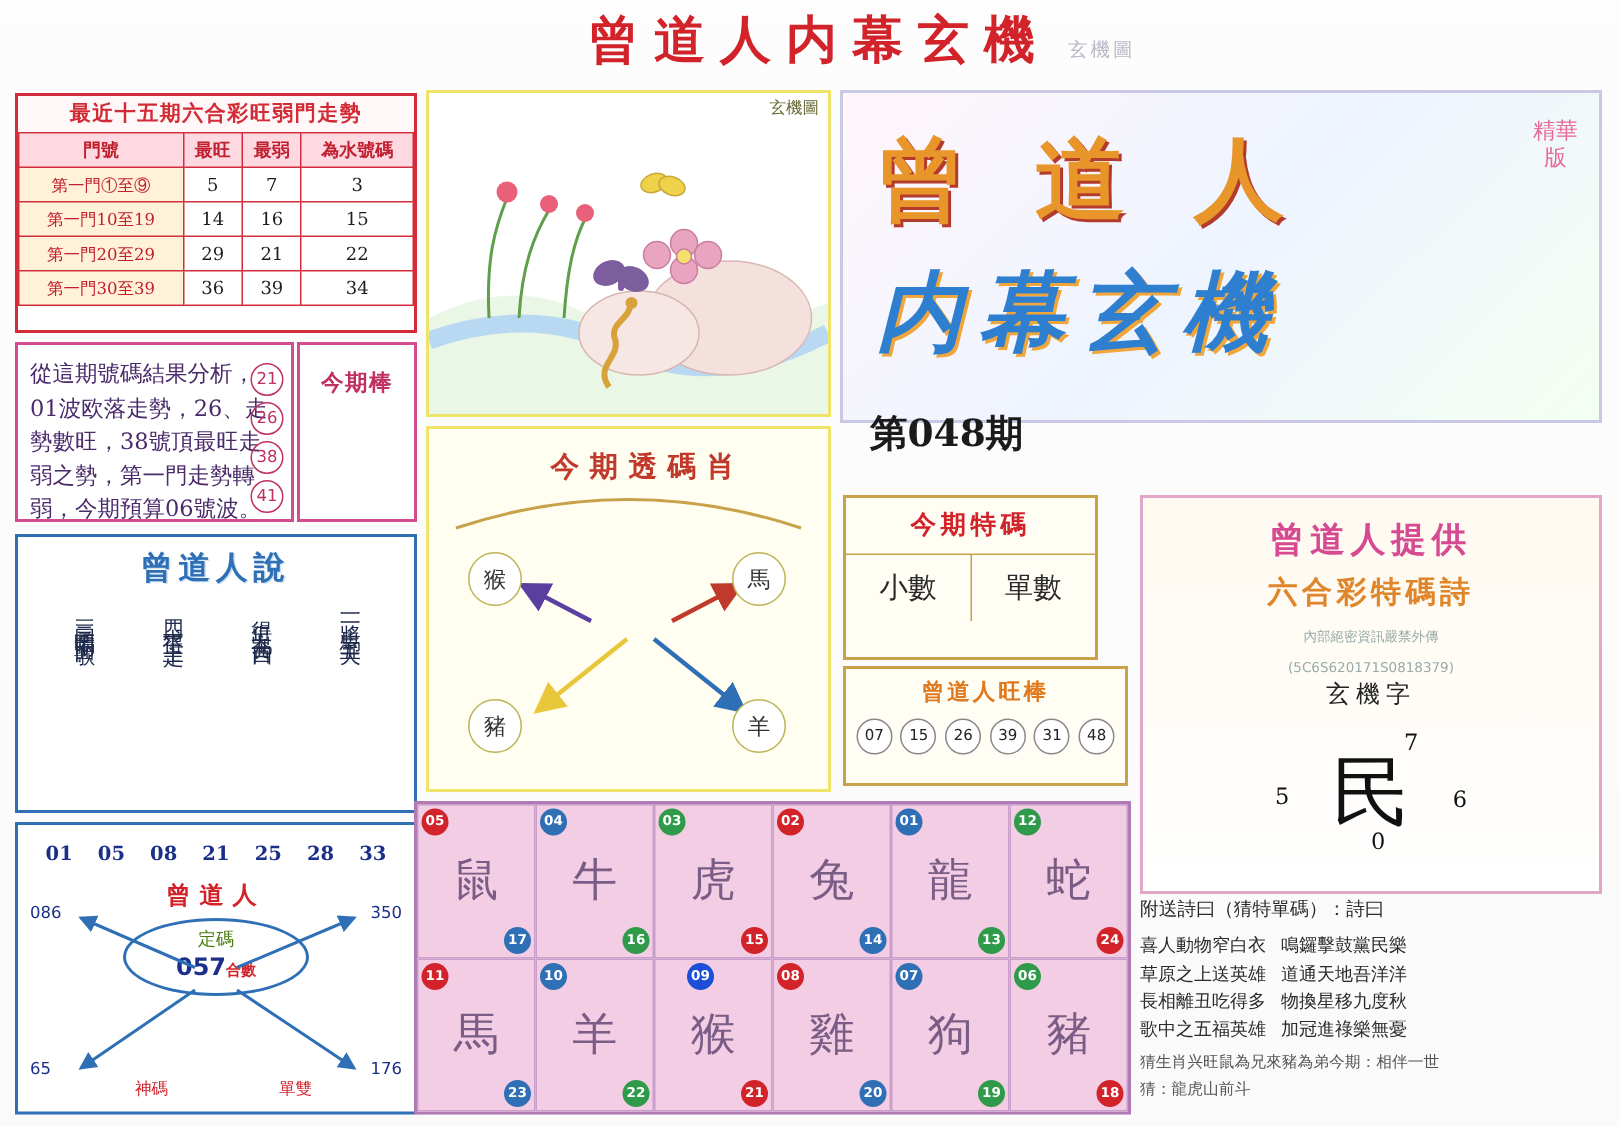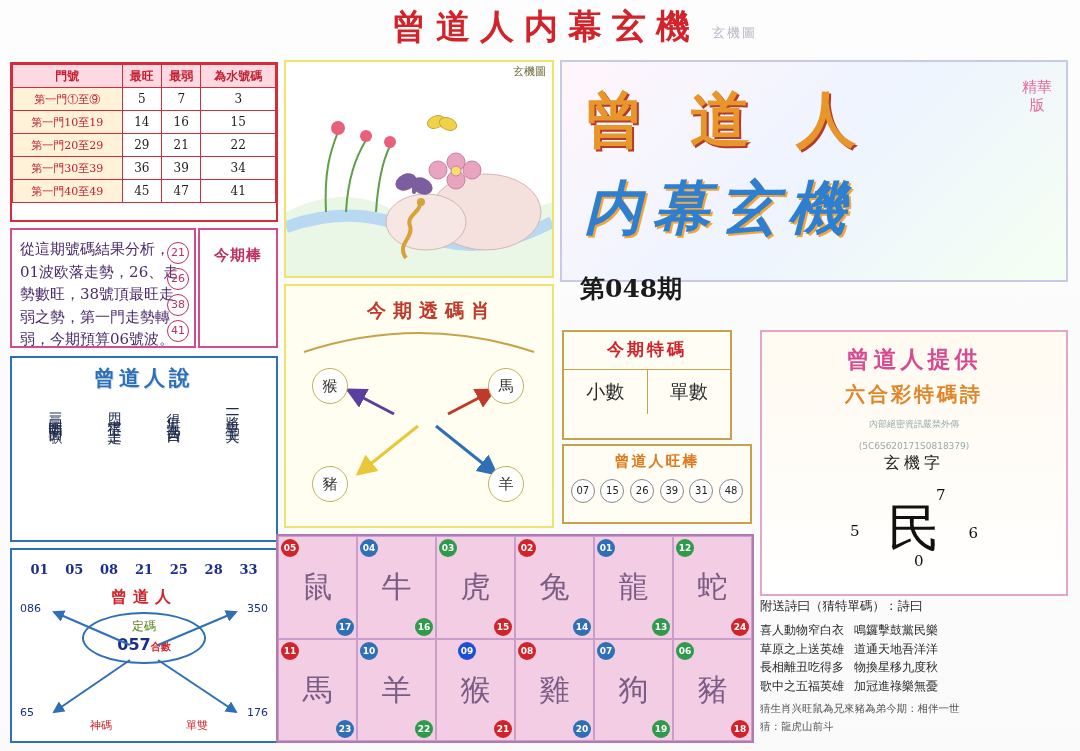--- a/index.html
+++ b/index.html
@@ -155,20 +155,21 @@
 <body>
 
 <div class="page">
 
   <div class="header">
     <div class="masthead">曾道人内幕玄機</div>
     <div class="masthead-sub">玄機圖</div>
   </div>
 
   <div class="box" id="trend">
+    <div class="trend-title">最近十五期六合彩旺弱門走勢</div>
     <table class="trend">
       <tbody>
           <tr>
         <th>門號</th>
         <th>最旺</th>
         <th>最弱</th>
         <th>為水號碼</th>
       </tr>
       <tr>
         <td class="lbl">第一門①至⑨</td>
@@ -186,26 +187,20 @@
         <td class="lbl">第一門20至29</td>
         <td>29</td>
         <td>21</td>
         <td>22</td>
       </tr>
       <tr>
         <td class="lbl">第一門30至39</td>
         <td>36</td>
         <td>39</td>
         <td>34</td>
-      </tr>
-      <tr>
-        <td class="lbl">第一門40至49</td>
-        <td>45</td>
-        <td>47</td>
-        <td>41</td>
       </tr>
     </tbody>
       </table>
   </div>
 
   <div class="box" id="note">
     <div class="note-text">從這期號碼結果分析，01波欧落走勢，26、走勢數旺，38號頂最旺走弱之勢，第一門走勢轉弱，今期預算06號波。</div>
     <div class="note-sign">曾道人</div>
   </div>
 

